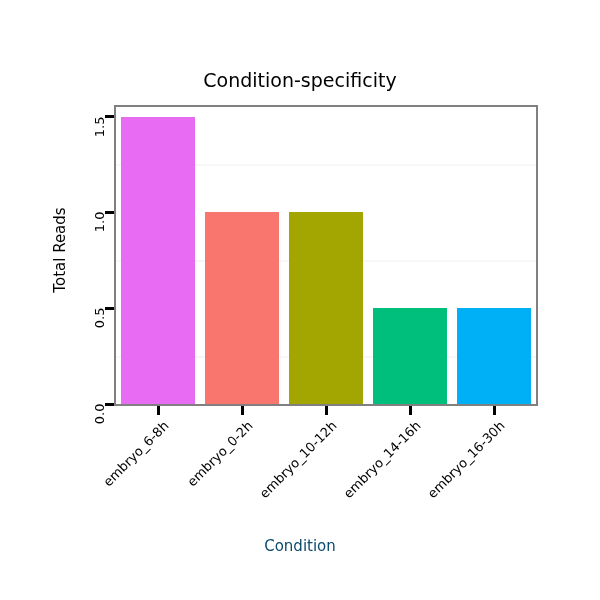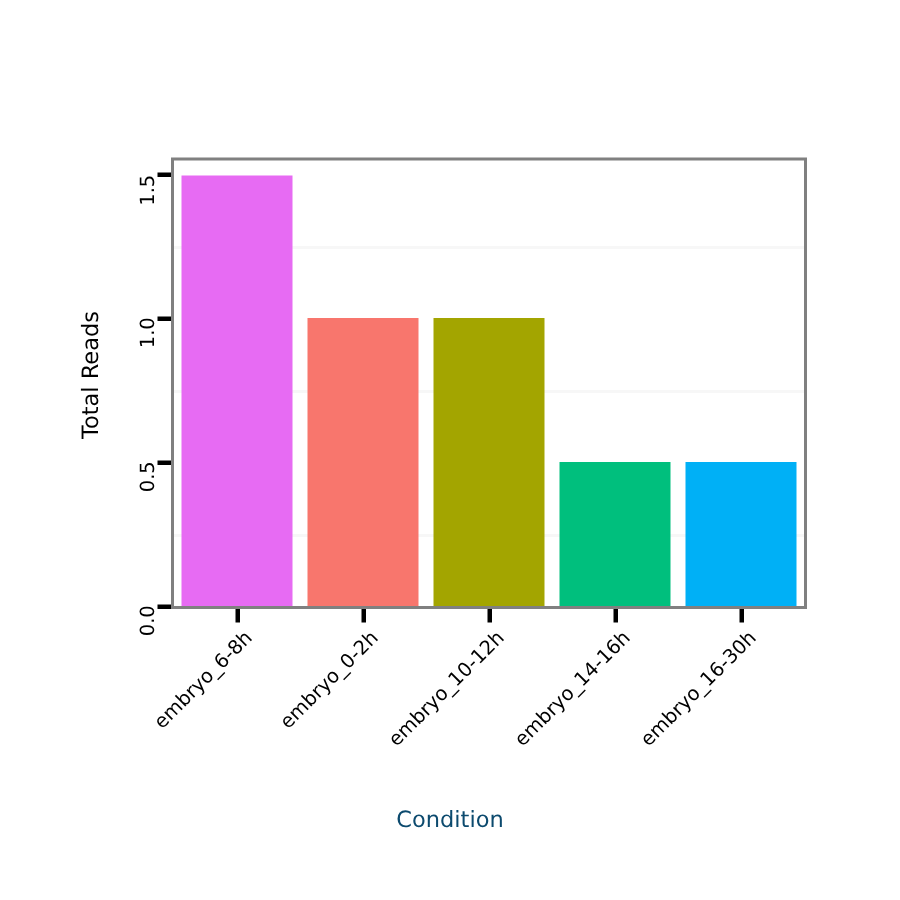--- a/index.html
+++ b/index.html
@@ -127,20 +127,21 @@
     text-align: center;
     font-size: 15px;
     color: #0c4a6e;
   }
 </style>
 </head>
 <body>
 
 <div id="root">
 
+  <div id="chart-title">Condition-specificity</div>
 
   <div id="plot-panel">
     <div id="panel-inner">
         <div class="gridline-minor" style="top: 249.097px;"></div>
         <div class="gridline-minor" style="top: 153.29px;"></div>
         <div class="gridline-minor" style="top: 57.4839px;"></div>
         <div class="bar" style="background: rgb(231, 107, 243); width: 74px; height: 287.419px; left: 5px;"></div>
         <div class="bar" style="background: rgb(248, 118, 109); width: 74px; height: 191.613px; left: 89px;"></div>
         <div class="bar" style="background: rgb(163, 165, 0); width: 74px; height: 191.613px; left: 173px;"></div>
         <div class="bar" style="background: rgb(0, 191, 125); width: 74px; height: 95.8065px; left: 257px;"></div>

